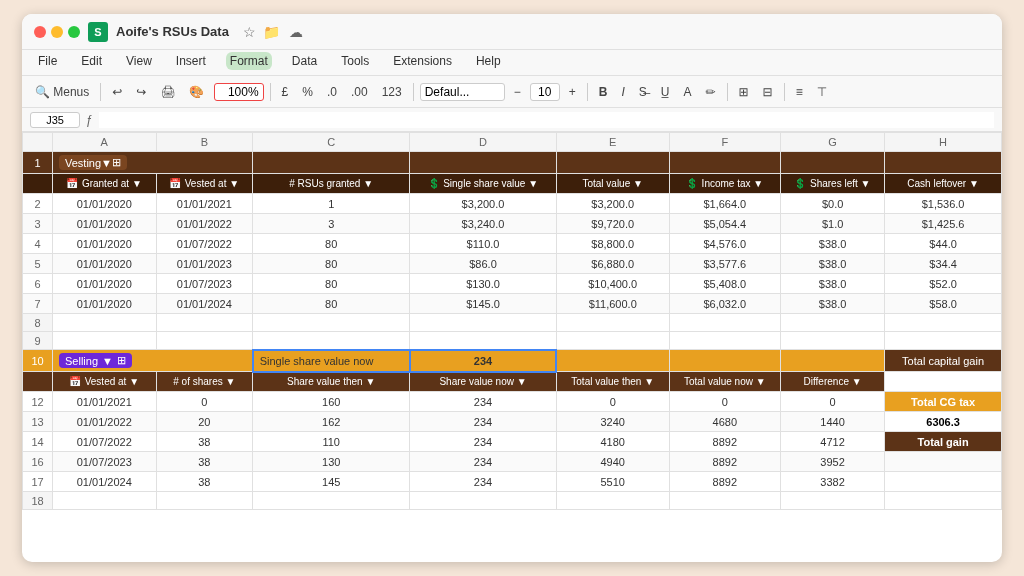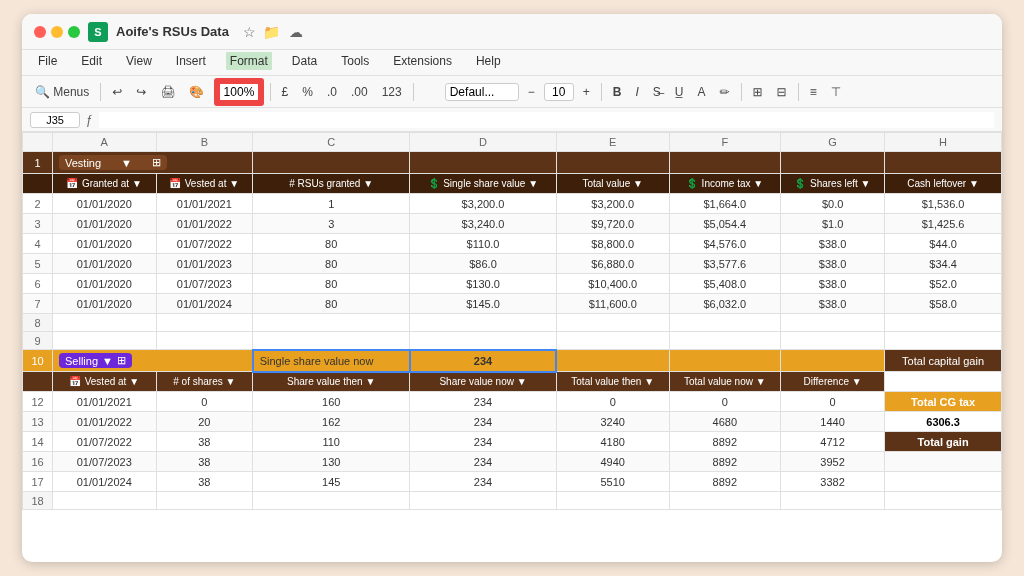--- a/index.html
+++ b/index.html
@@ -51,55 +51,54 @@
     .menu-bar {
       background: #f8f8f8;
       border-bottom: 1px solid #e0e0e0;
       padding: 2px 12px;
       display: flex;
       align-items: flex-start;
       gap: 16px;
       height: 26px;
     }
     .menu-item { font-size: 12px; color: #333; cursor: pointer; padding: 2px 4px; }
-    .menu-item.active { background: #c8e6c9; border-radius: 1px; }
+    .menu-item.active { background: #c8e6c9; border-radius: 6px; }
     
     .toolbar {
       background: #f8f8f8;
       border-bottom: 1px solid #e0e0e0;
       padding: 3px 8px;
       display: flex;
       align-items: center;
       gap: 4px;
       height: 32px;
     }
     .toolbar-btn {
       padding: 2px 5px;
       font-size: 12px;
       color: #444;
       border: none;
       background: none;
       cursor: pointer;
       border-radius: 3px;
     }
     .toolbar-zoom {
-      border: 6px solid #ef4444;
+      border: 1px solid #ef4444;
       border-radius: 3px;
       padding: 1px 4px;
       font-size: 12px;
       width: 50px;
       text-align: right;
     }
     .toolbar-font-select {
       border: 1px solid #ccc;
       border-radius: 3px;
       padding: 1px 4px;
       font-size: 12px;
-      width: 74px;
-      margin-left: 25px;
+      width: 85px;
     }
     .toolbar-font-size {
       border: 1px solid #ccc;
       border-radius: 3px;
       padding: 1px 4px;
       font-size: 12px;
       width: 30px;
       text-align: center;
     }
     .toolbar-divider { width: 1px; height: 18px; background: #ccc; margin: 0 2px; }
@@ -174,21 +173,21 @@
     
     .vesting-group-header td {
       background: #5c3317;
       color: white;
       font-weight: 500;
       padding: 3px 6px;
     }
     .vesting-group-header td .group-tag {
       display: inline-flex;
       align-items: flex-end;
-      gap: 20px;
+      gap: 0;
       background: #7a4520;
       border-radius: 4px;
       padding: 1px 6px;
       font-size: 11px;
       cursor: pointer;
     }
     
     .col-headers-vesting td {
       background: #3d1f0a;
       color: white;

